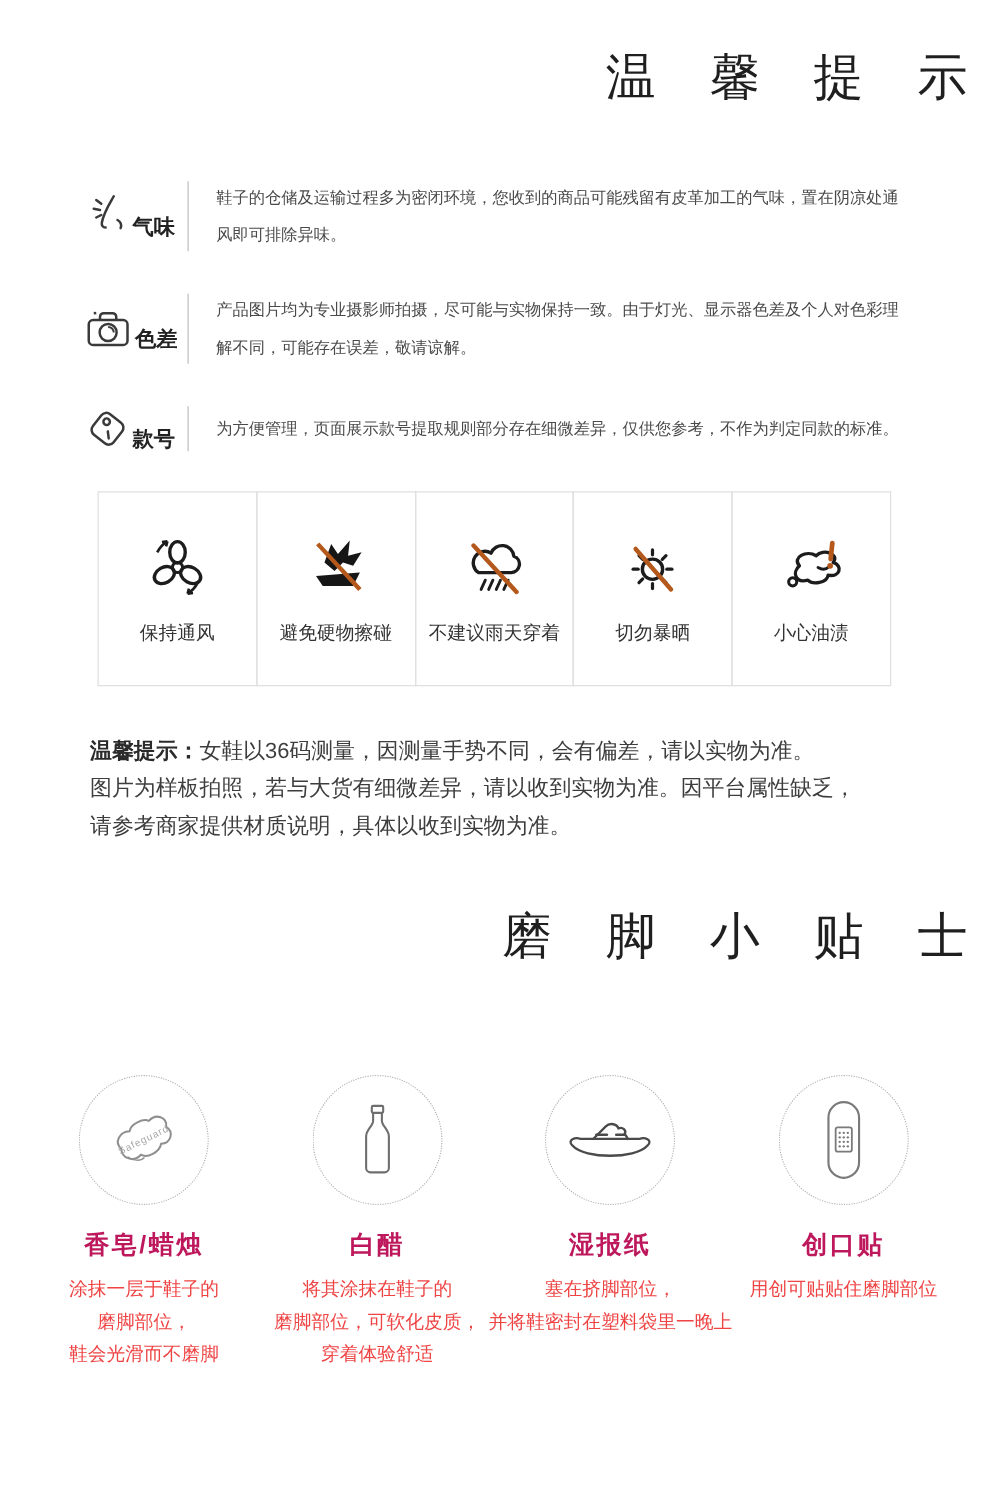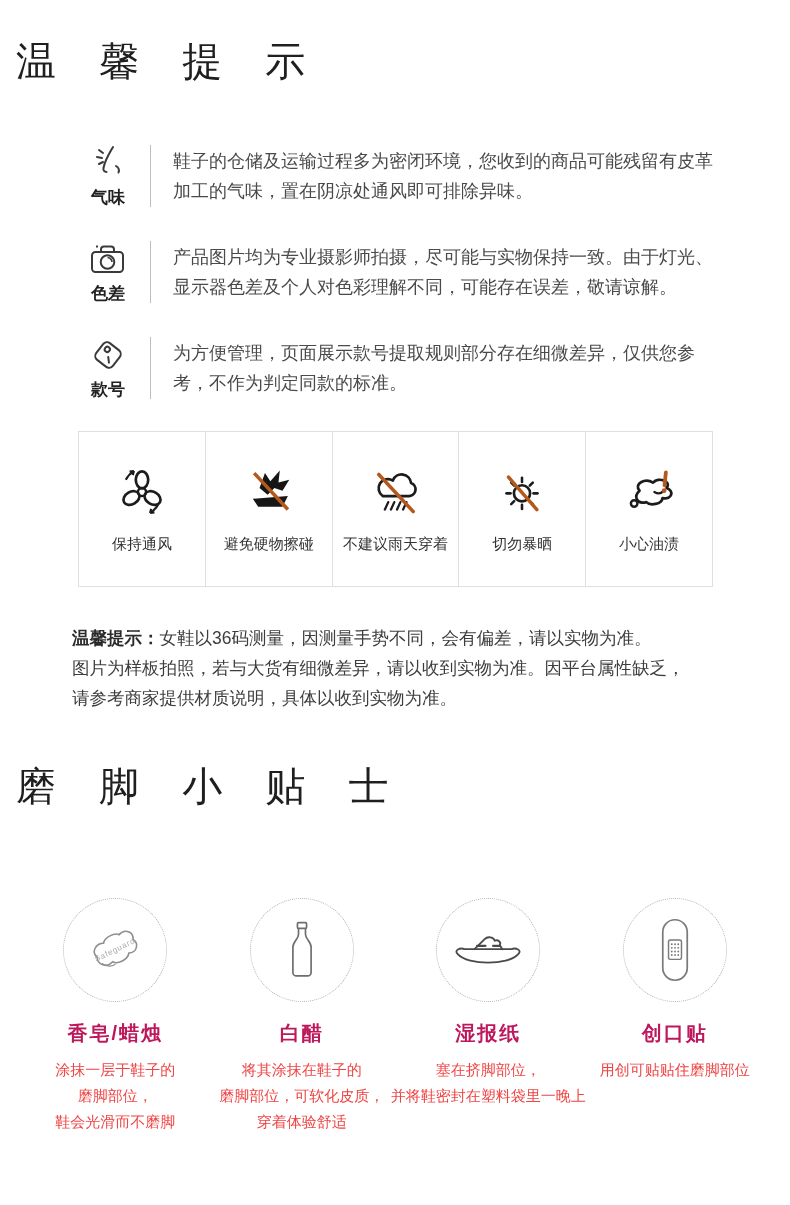--- a/index.html
+++ b/index.html
@@ -4,38 +4,37 @@
 <style>
   * { margin:0; padding:0; box-sizing:border-box; }
   html,body { background:#ffffff; }
   body {
     width:790px; height:1205px; margin:0 auto; overflow:hidden;
     font-family:"Liberation Sans","DejaVu Sans",sans-serif;
     color:#4a4a4a;
   }
   .big-title {
     padding-top:34px;
-    text-align:left;
+    text-align:right;
     font-size:40px;
     font-weight:500;
     color:#1f1f1f;
     letter-spacing:16px;
-    padding-left:16px; 
   }
   
   .notices { margin:54px 66px 0 66px; }
   .notice-row { display:flex; align-items:center; margin-bottom:30px; }
   .notice-icon-col {
     width:84px; flex-shrink:0;
-    display:flex; flex-direction:column; align-items:center;
+    display:flex; flex-direction:row; align-items:flex-end;
   }
   .notice-icon-col svg { display:block; }
   .notice-label { margin-top:3px; font-size:17px; font-weight:bold; color:#222; }
   .notice-divider { width:1px; align-self:stretch; background:#bfbfbf; margin:2px 22px 2px 0; }
-  .notice-text { flex:1; font-size:18px; line-height:30px; color:#4a4a4a; }
+  .notice-text { flex:1; font-size:13px; line-height:30px; color:#4a4a4a; }
   
   .care-table { display:flex; margin:28px 77px 0 78px;text-align:center; }
   .care-cell {
     flex:1; height:156px;
     border:1px solid #e0e0e0;
     margin-left:-1px;
     display:flex; flex-direction:column; align-items:center; justify-content:center;
   }
   .care-cell:first-child { margin-left:0; }
   .care-cell svg { display:block; }

